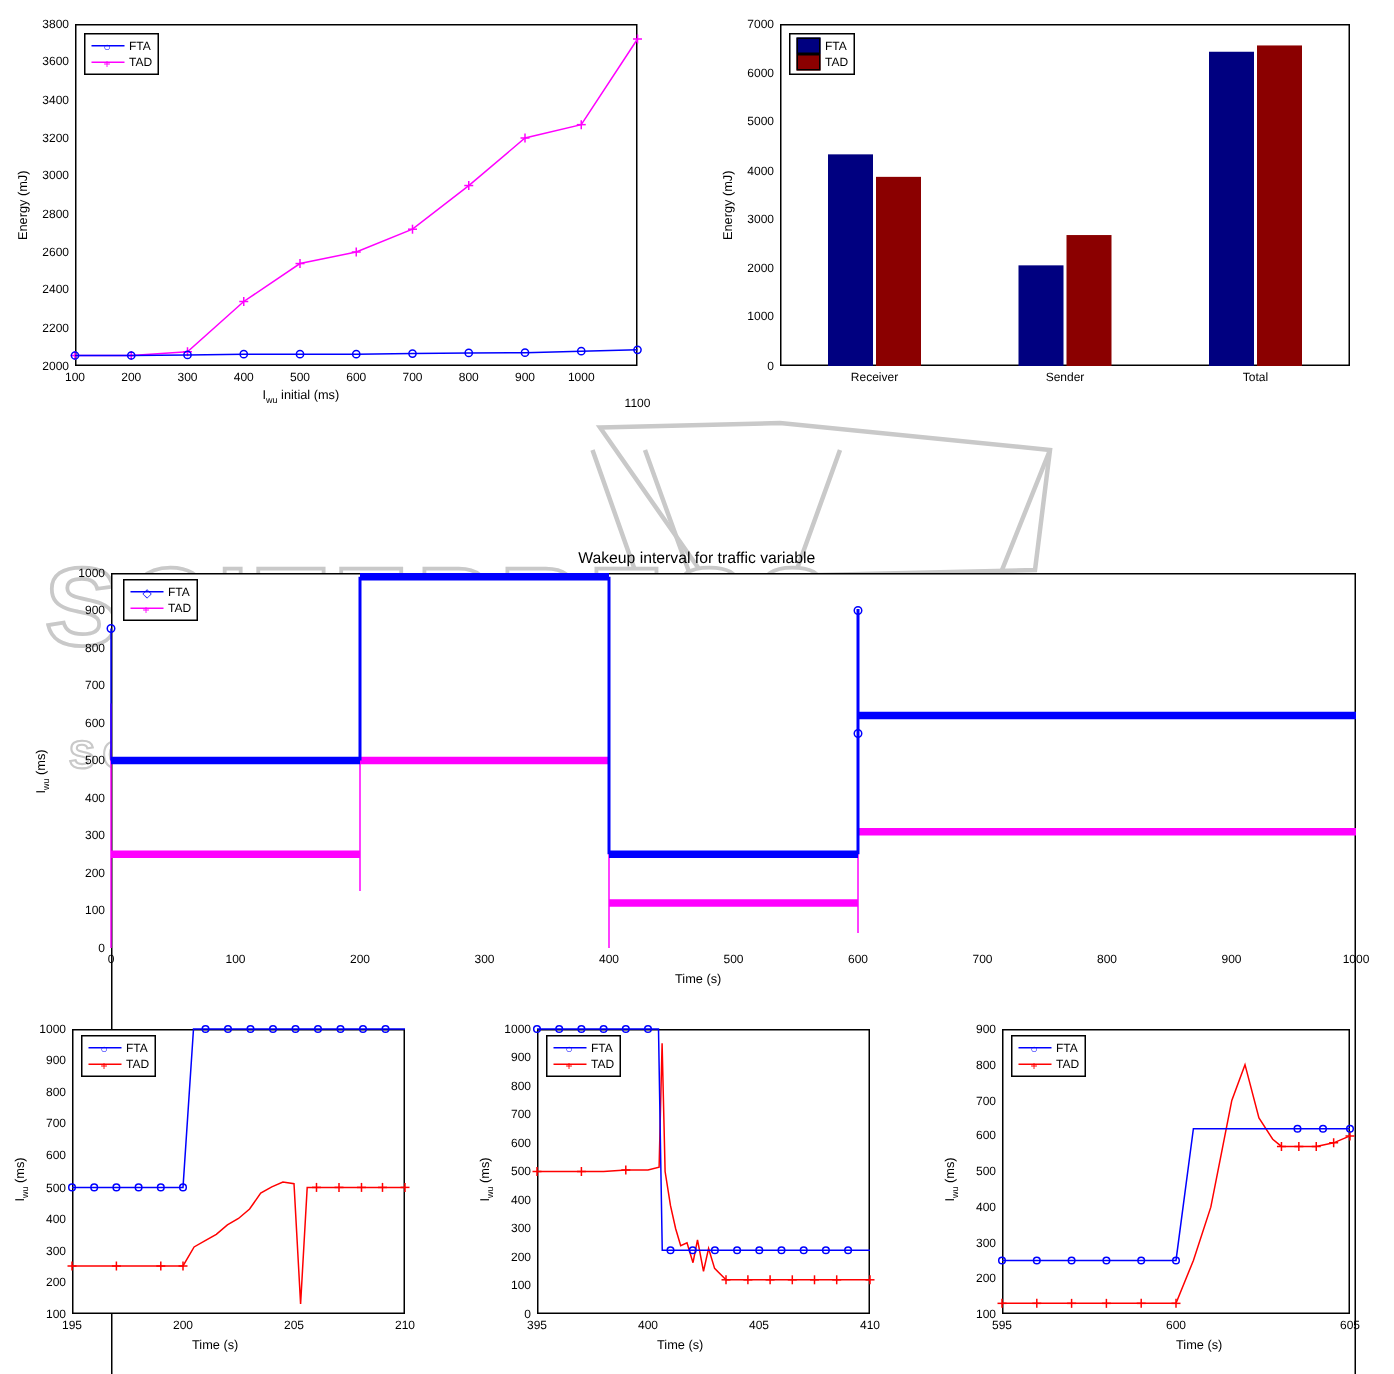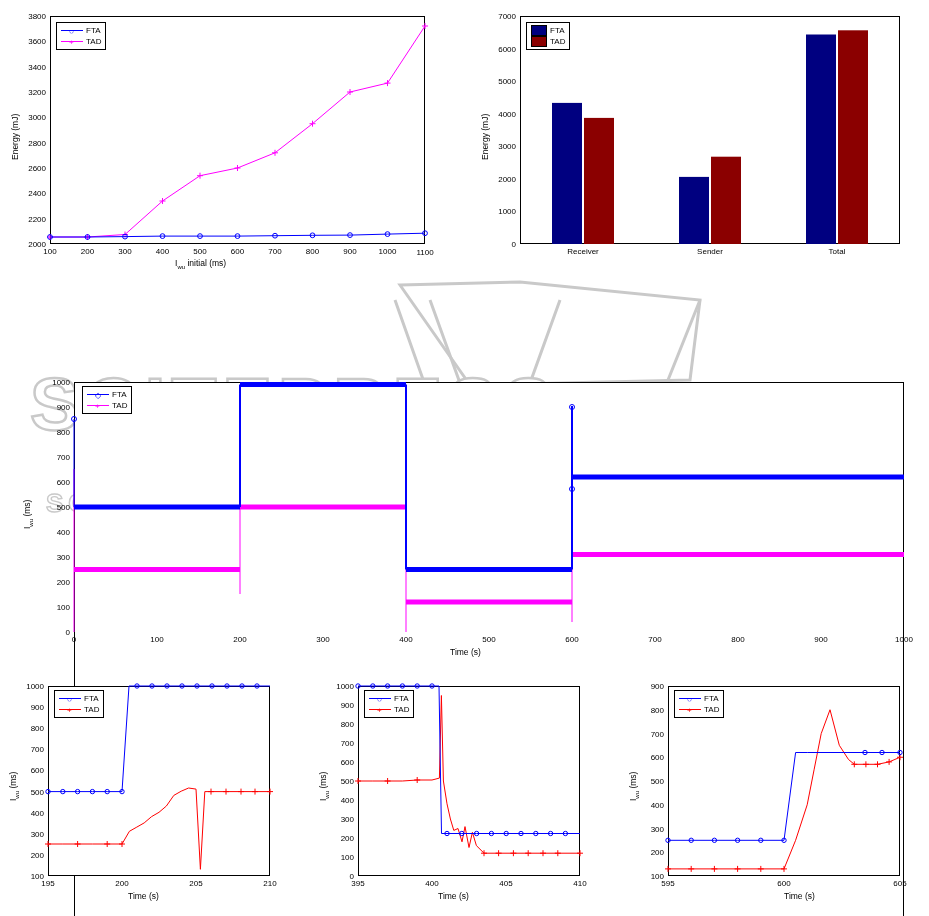--- a/index.html
+++ b/index.html
@@ -54,21 +54,21 @@
   <div class="xtick" style="left:50px;top:247px;">100</div>
   <div class="xtick" style="left:87.5px;top:247px;">200</div>
   <div class="xtick" style="left:125px;top:247px;">300</div>
   <div class="xtick" style="left:162.5px;top:247px;">400</div>
   <div class="xtick" style="left:200px;top:247px;">500</div>
   <div class="xtick" style="left:237.5px;top:247px;">600</div>
   <div class="xtick" style="left:275px;top:247px;">700</div>
   <div class="xtick" style="left:312.5px;top:247px;">800</div>
   <div class="xtick" style="left:350px;top:247px;">900</div>
   <div class="xtick" style="left:387.5px;top:247px;">1000</div>
-  <div class="xtick" style="left:425px;top:248px;">1100</div>
+  <div class="xtick" style="left:425px;top:264px;">1100</div>
 
   <div class="xlabel" style="left:175px;top:258px;">I<sub style="font-size:6px;">wu</sub> initial (ms)</div>
   <div class="ylabel" style="left:10px;top:160px;">Energy (mJ)</div>
 
   <svg width="460" height="280">
 
     <polyline fill="none" stroke="#ff00ff" stroke-width="1" points="50,237.0 87.5,237.0 125,234.5 162.5,201.0 200,175.7 237.5,168.0 275,152.8 312.5,123.7 350,92.0 387.5,83.1 425,26.0"></polyline>
     <g stroke="#ff00ff" stroke-width="1">
       <g>
           <line x1="47" y1="237" x2="53" y2="237"></line>
@@ -187,20 +187,21 @@
       <span>FTA</span>
     </div>
     <div class="row">
       <span class="swatch" style="background:#8b0000"></span>
       <span>TAD</span>
     </div>
   </div>
 </div>
 
 <div class="panel" style="left:0px;top:364px;width:929px;height:300px;">
+  <div class="title" style="position:absolute;left:0;top:2px;width:929px;">Wakeup interval for traffic variable</div>
 
   <div class="axis-box" style="left:74px;top:18px;width:830px;height:610px;height:610px;"></div>
 
   <div class="ytick" style="left:36px;top:18px;width:34px;">1000</div>
   <div class="ytick" style="left:36px;top:43px;width:34px;">900</div>
   <div class="ytick" style="left:36px;top:68px;width:34px;">800</div>
   <div class="ytick" style="left:36px;top:93px;width:34px;">700</div>
   <div class="ytick" style="left:36px;top:118px;width:34px;">600</div>
   <div class="ytick" style="left:36px;top:143px;width:34px;">500</div>
   <div class="ytick" style="left:36px;top:168px;width:34px;">400</div>

